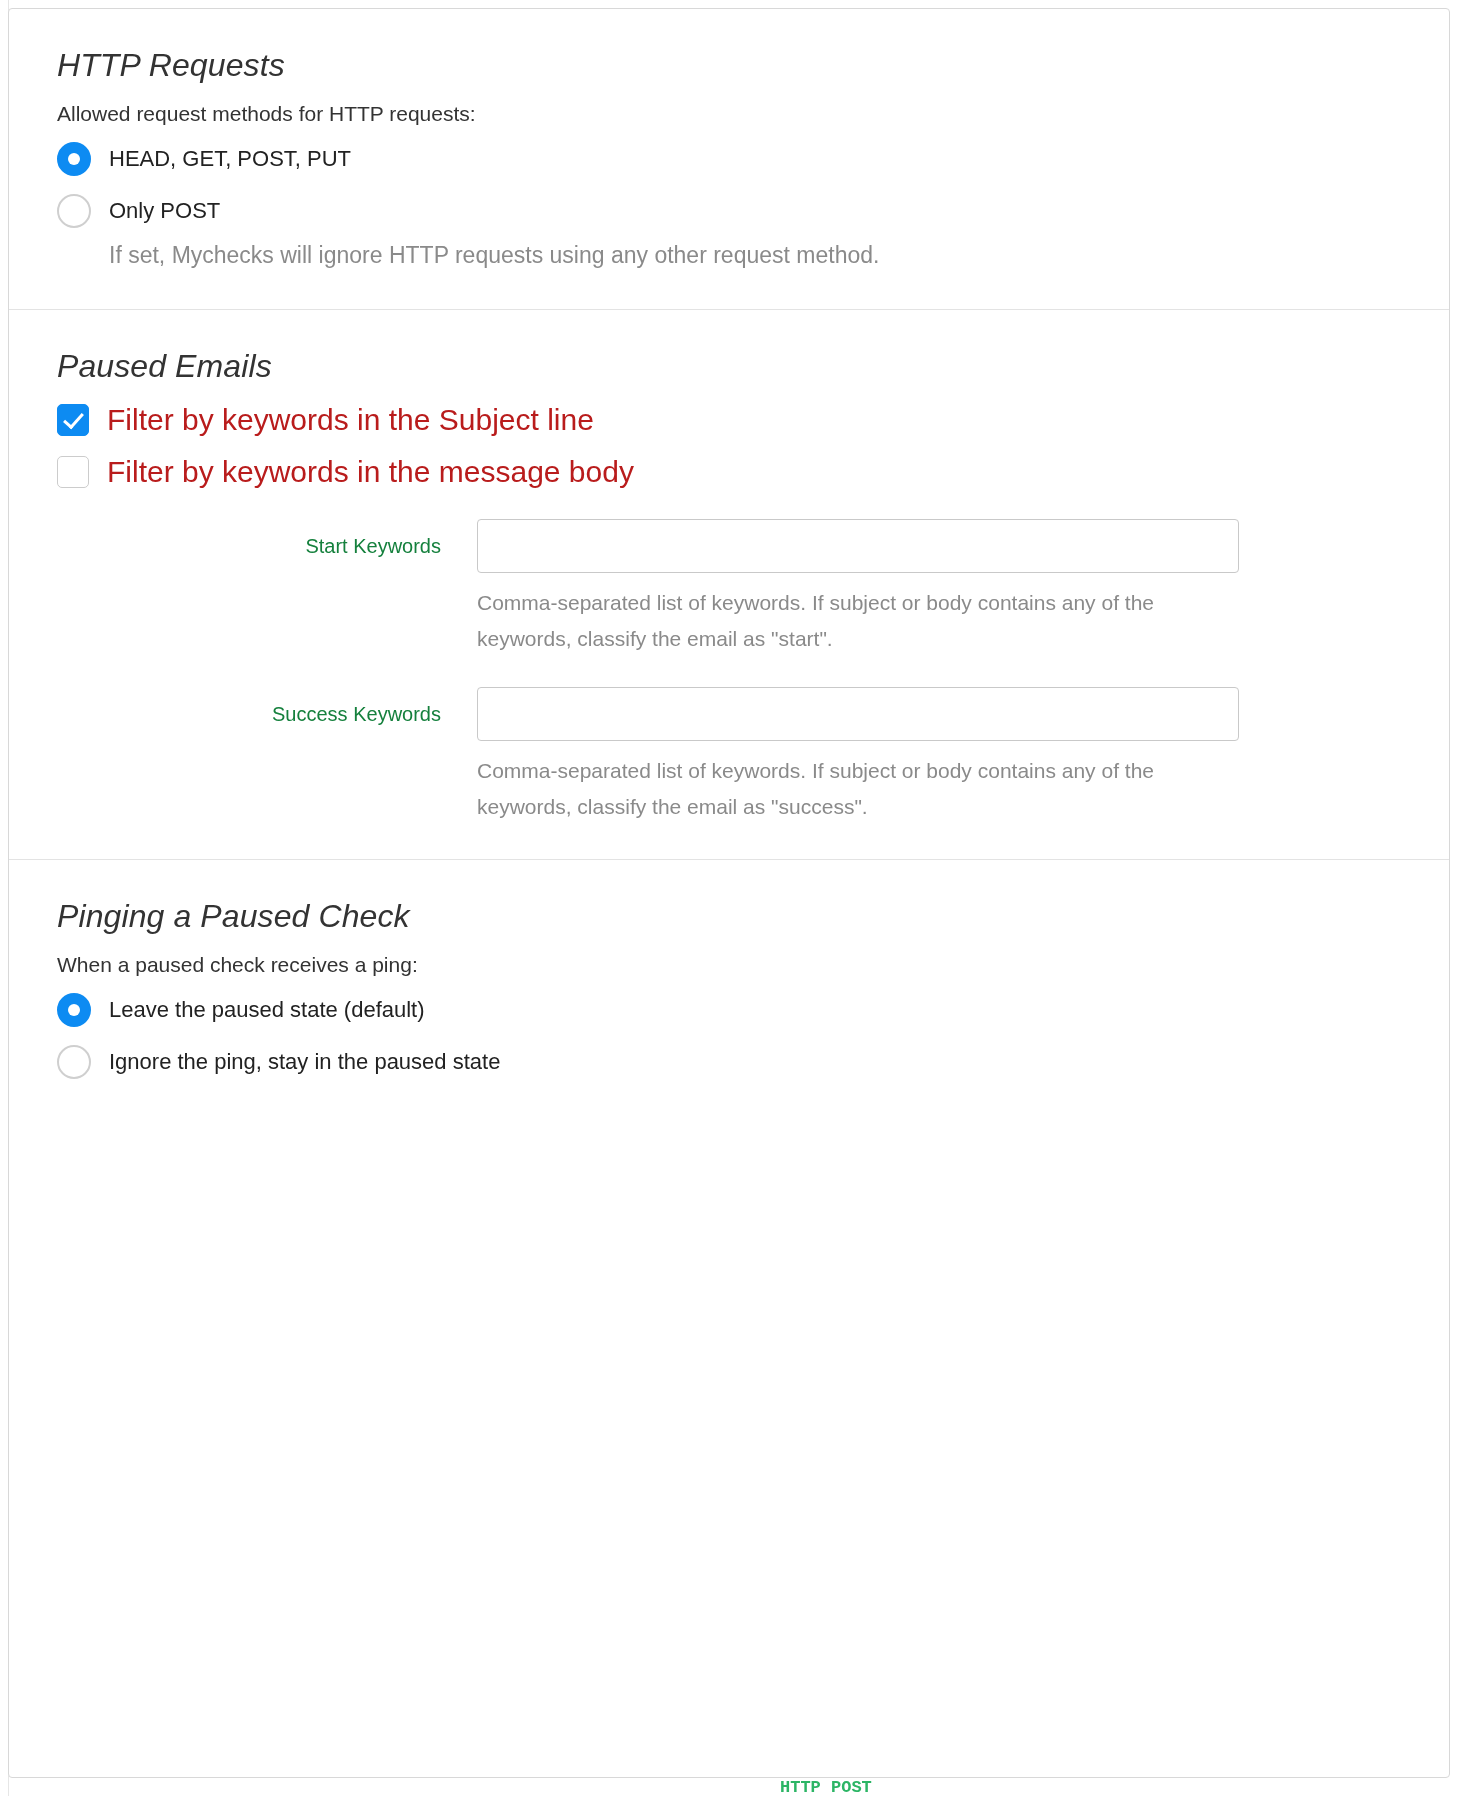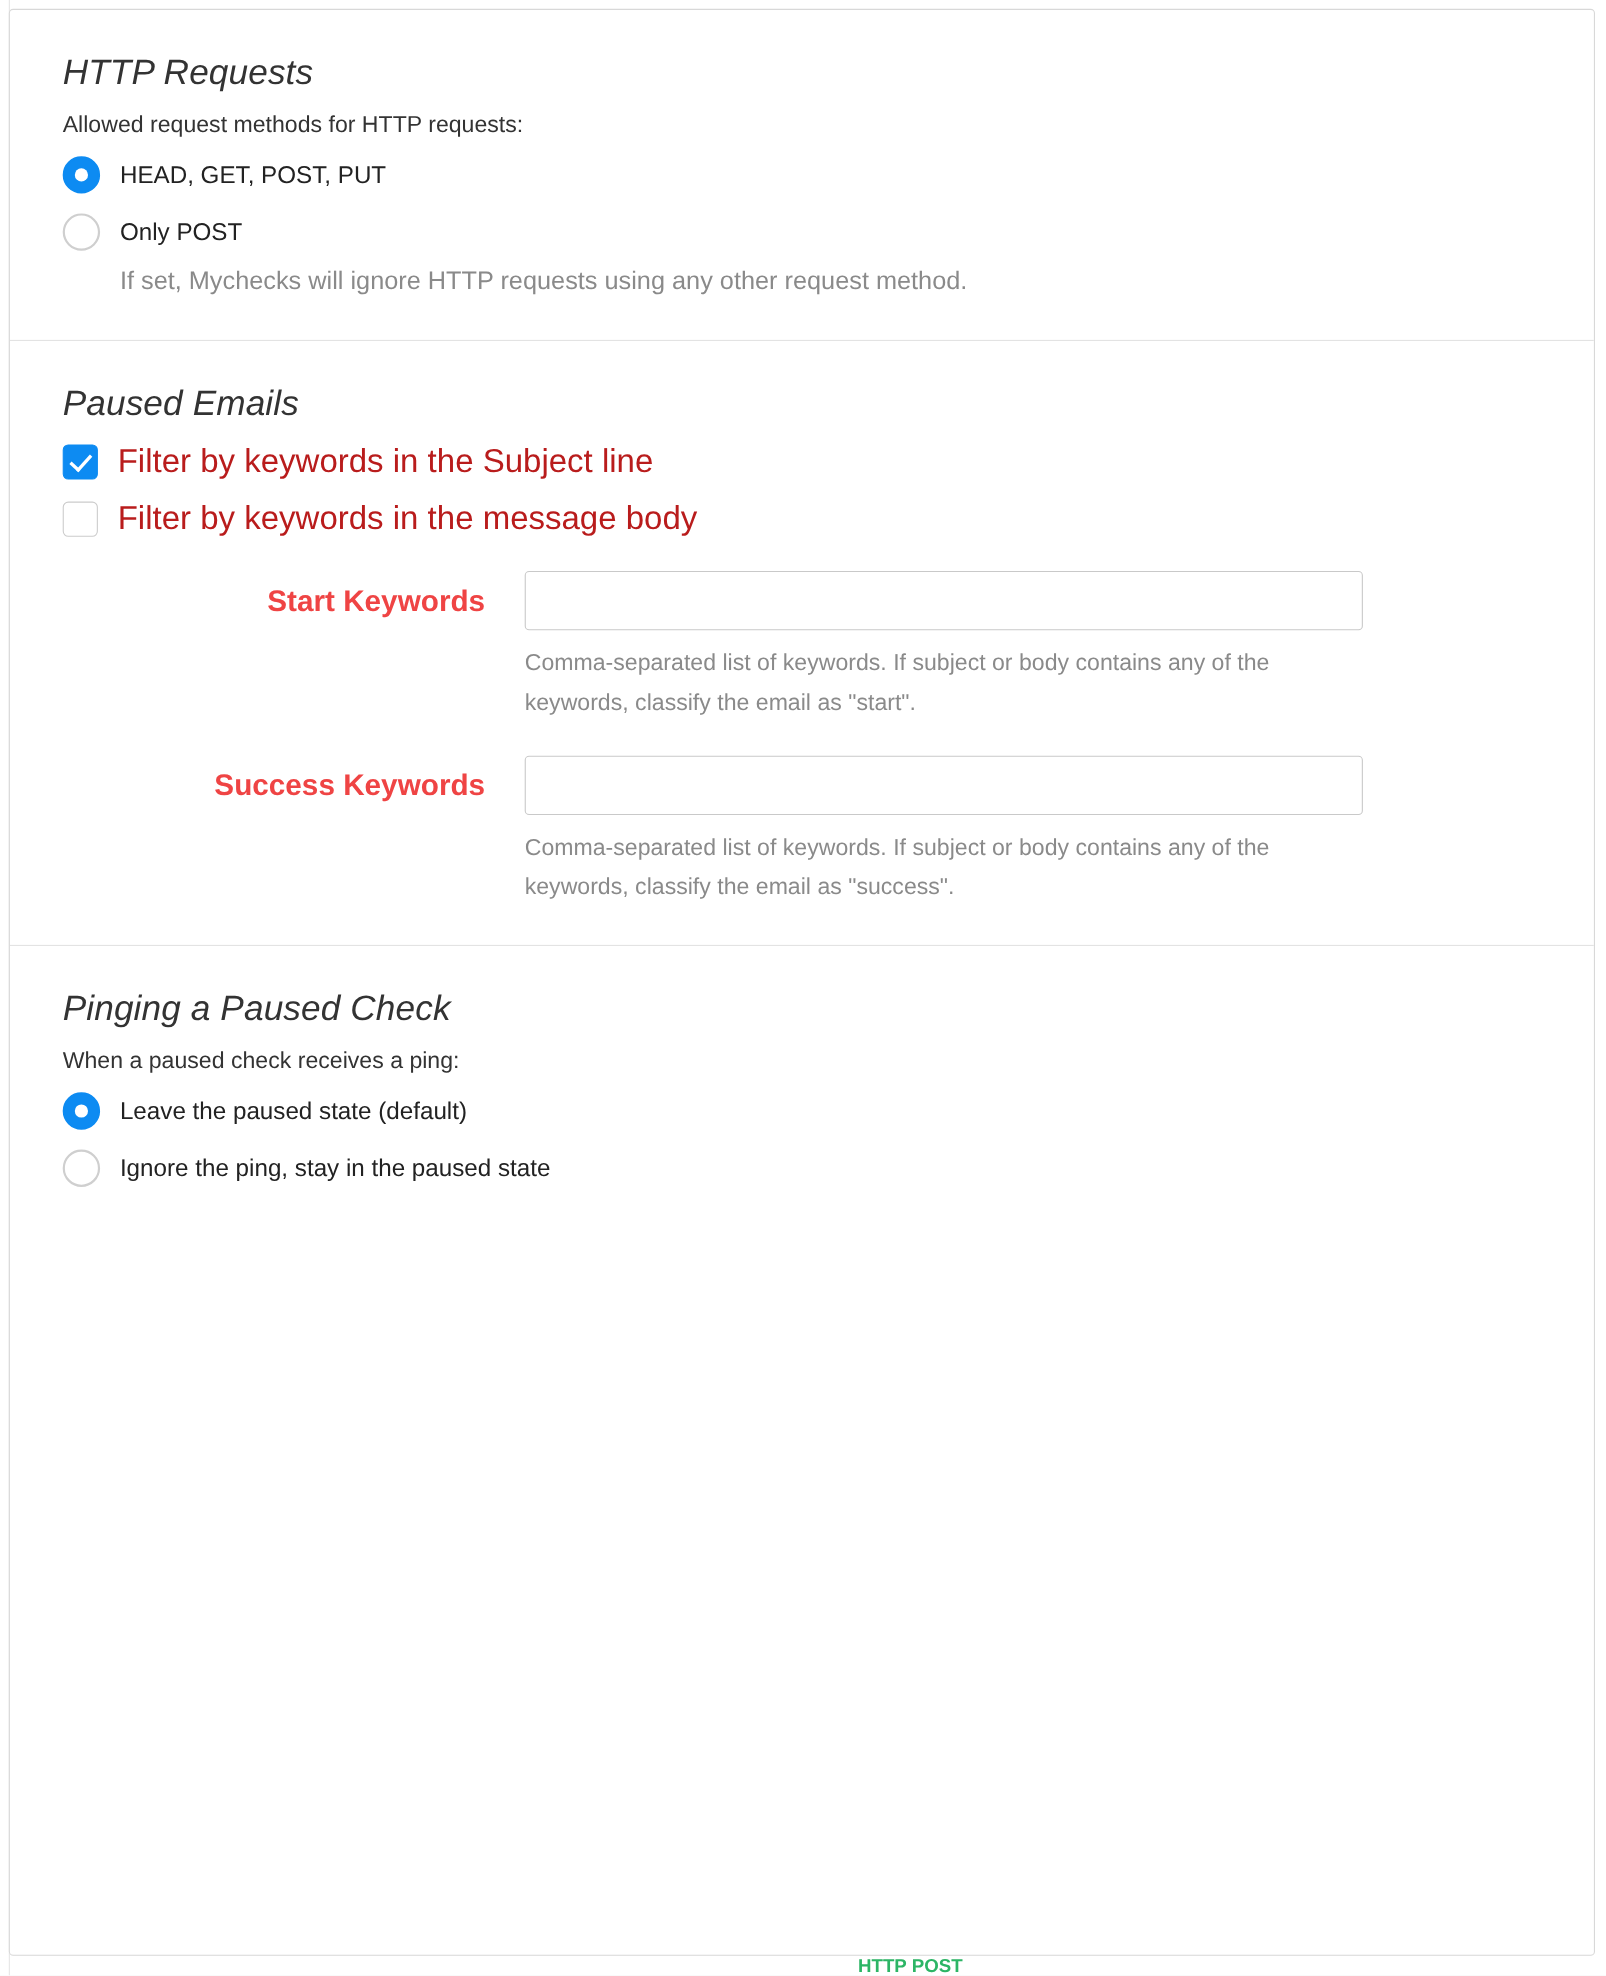--- a/index.html
+++ b/index.html
@@ -125,23 +125,23 @@
   .field-row {
     display: flex;
     align-items: flex-start;
     margin-top: 30px;
   }
   .field-label {
     width: 420px;
     text-align: right;
     padding-right: 36px;
     box-sizing: border-box;
-    font-size: 27px;
-    font-weight: bold;
-    color: #ef4444;
+    font-size: 20px;
+    font-weight: normal;
+    color: #15803d;
     line-height: 54px;
   }
   .field-body {
     flex: 1;
     max-width: 762px;
   }
   .text-input {
     width: 100%;
     height: 54px;
     box-sizing: border-box;
@@ -193,21 +193,21 @@
     border: 1px solid #2cb565;
     color: #ffffff;
   }
   .bg-peek {
     position: absolute;
     left: 0; right: 0; bottom: 0;
     height: 18px;
     overflow: hidden;
     font-size: 17px;
     color: #555555;
-    font-family: Liberation Sans, sans-serif;
+    font-family: Liberation Mono, monospace;
   }
   .bg-peek .p2 { position: absolute; left: 780px; top: 0; color: #2cb565; font-weight: bold; }
   .sec-last { border-bottom: none !important; }
 </style>
 </head>
 <body>
 
 <div class="page-bg"></div>
 <div class="edge-hint-left"></div>
 

